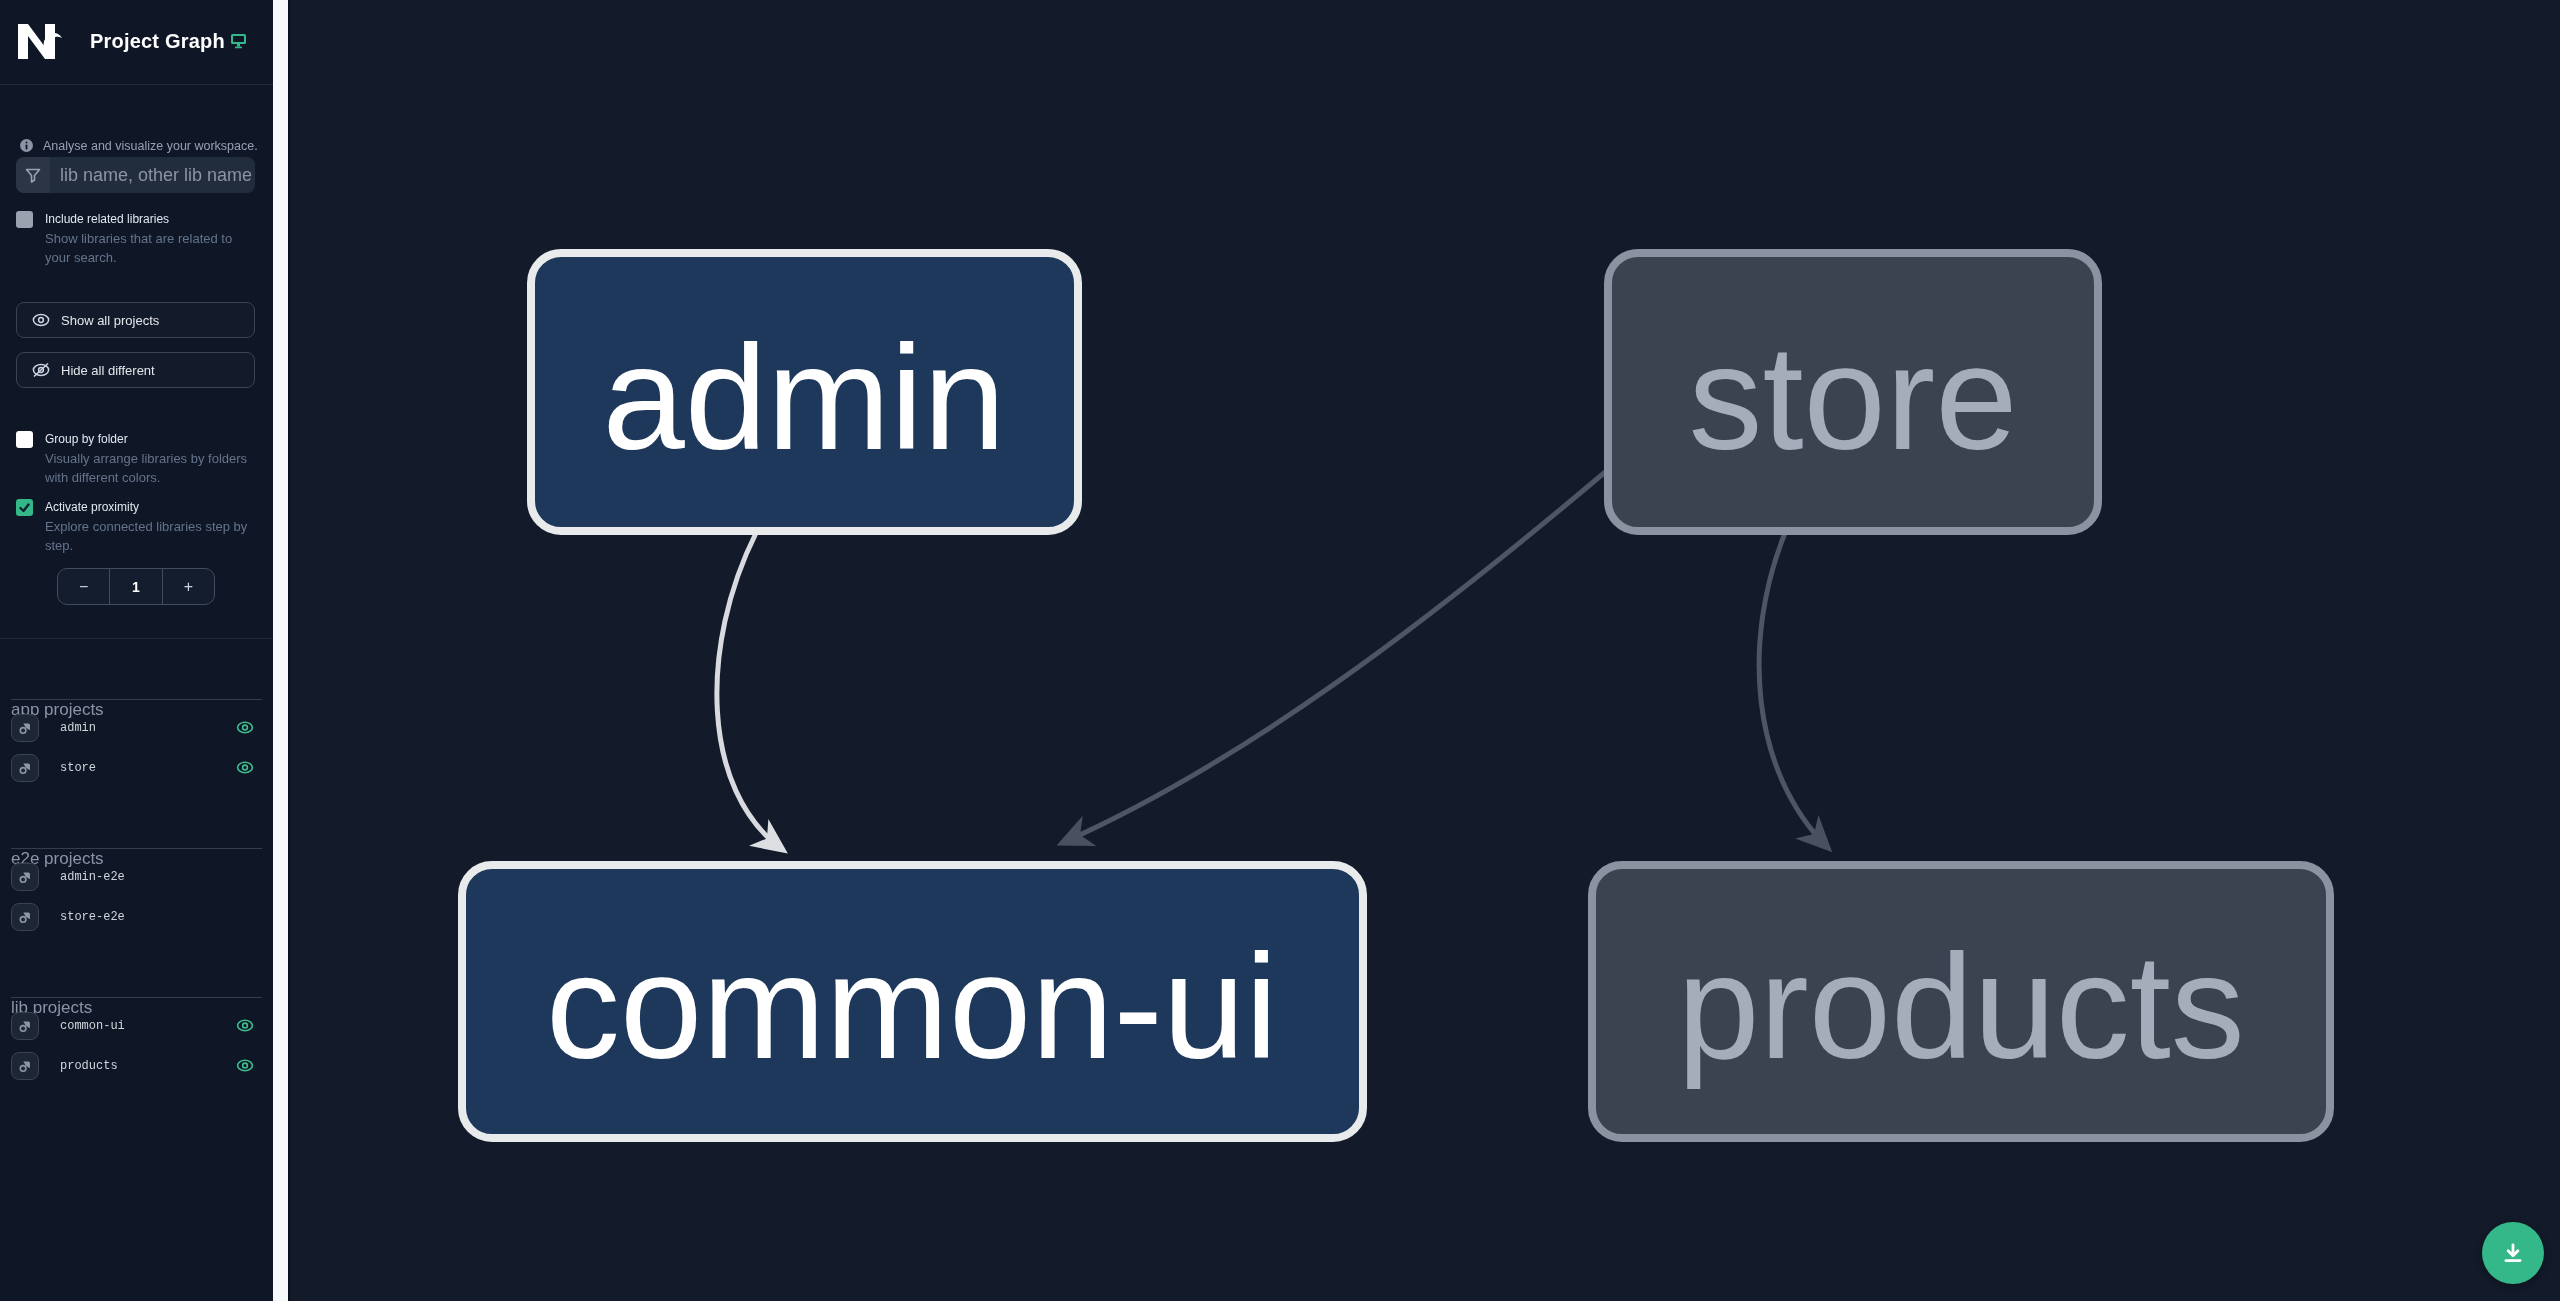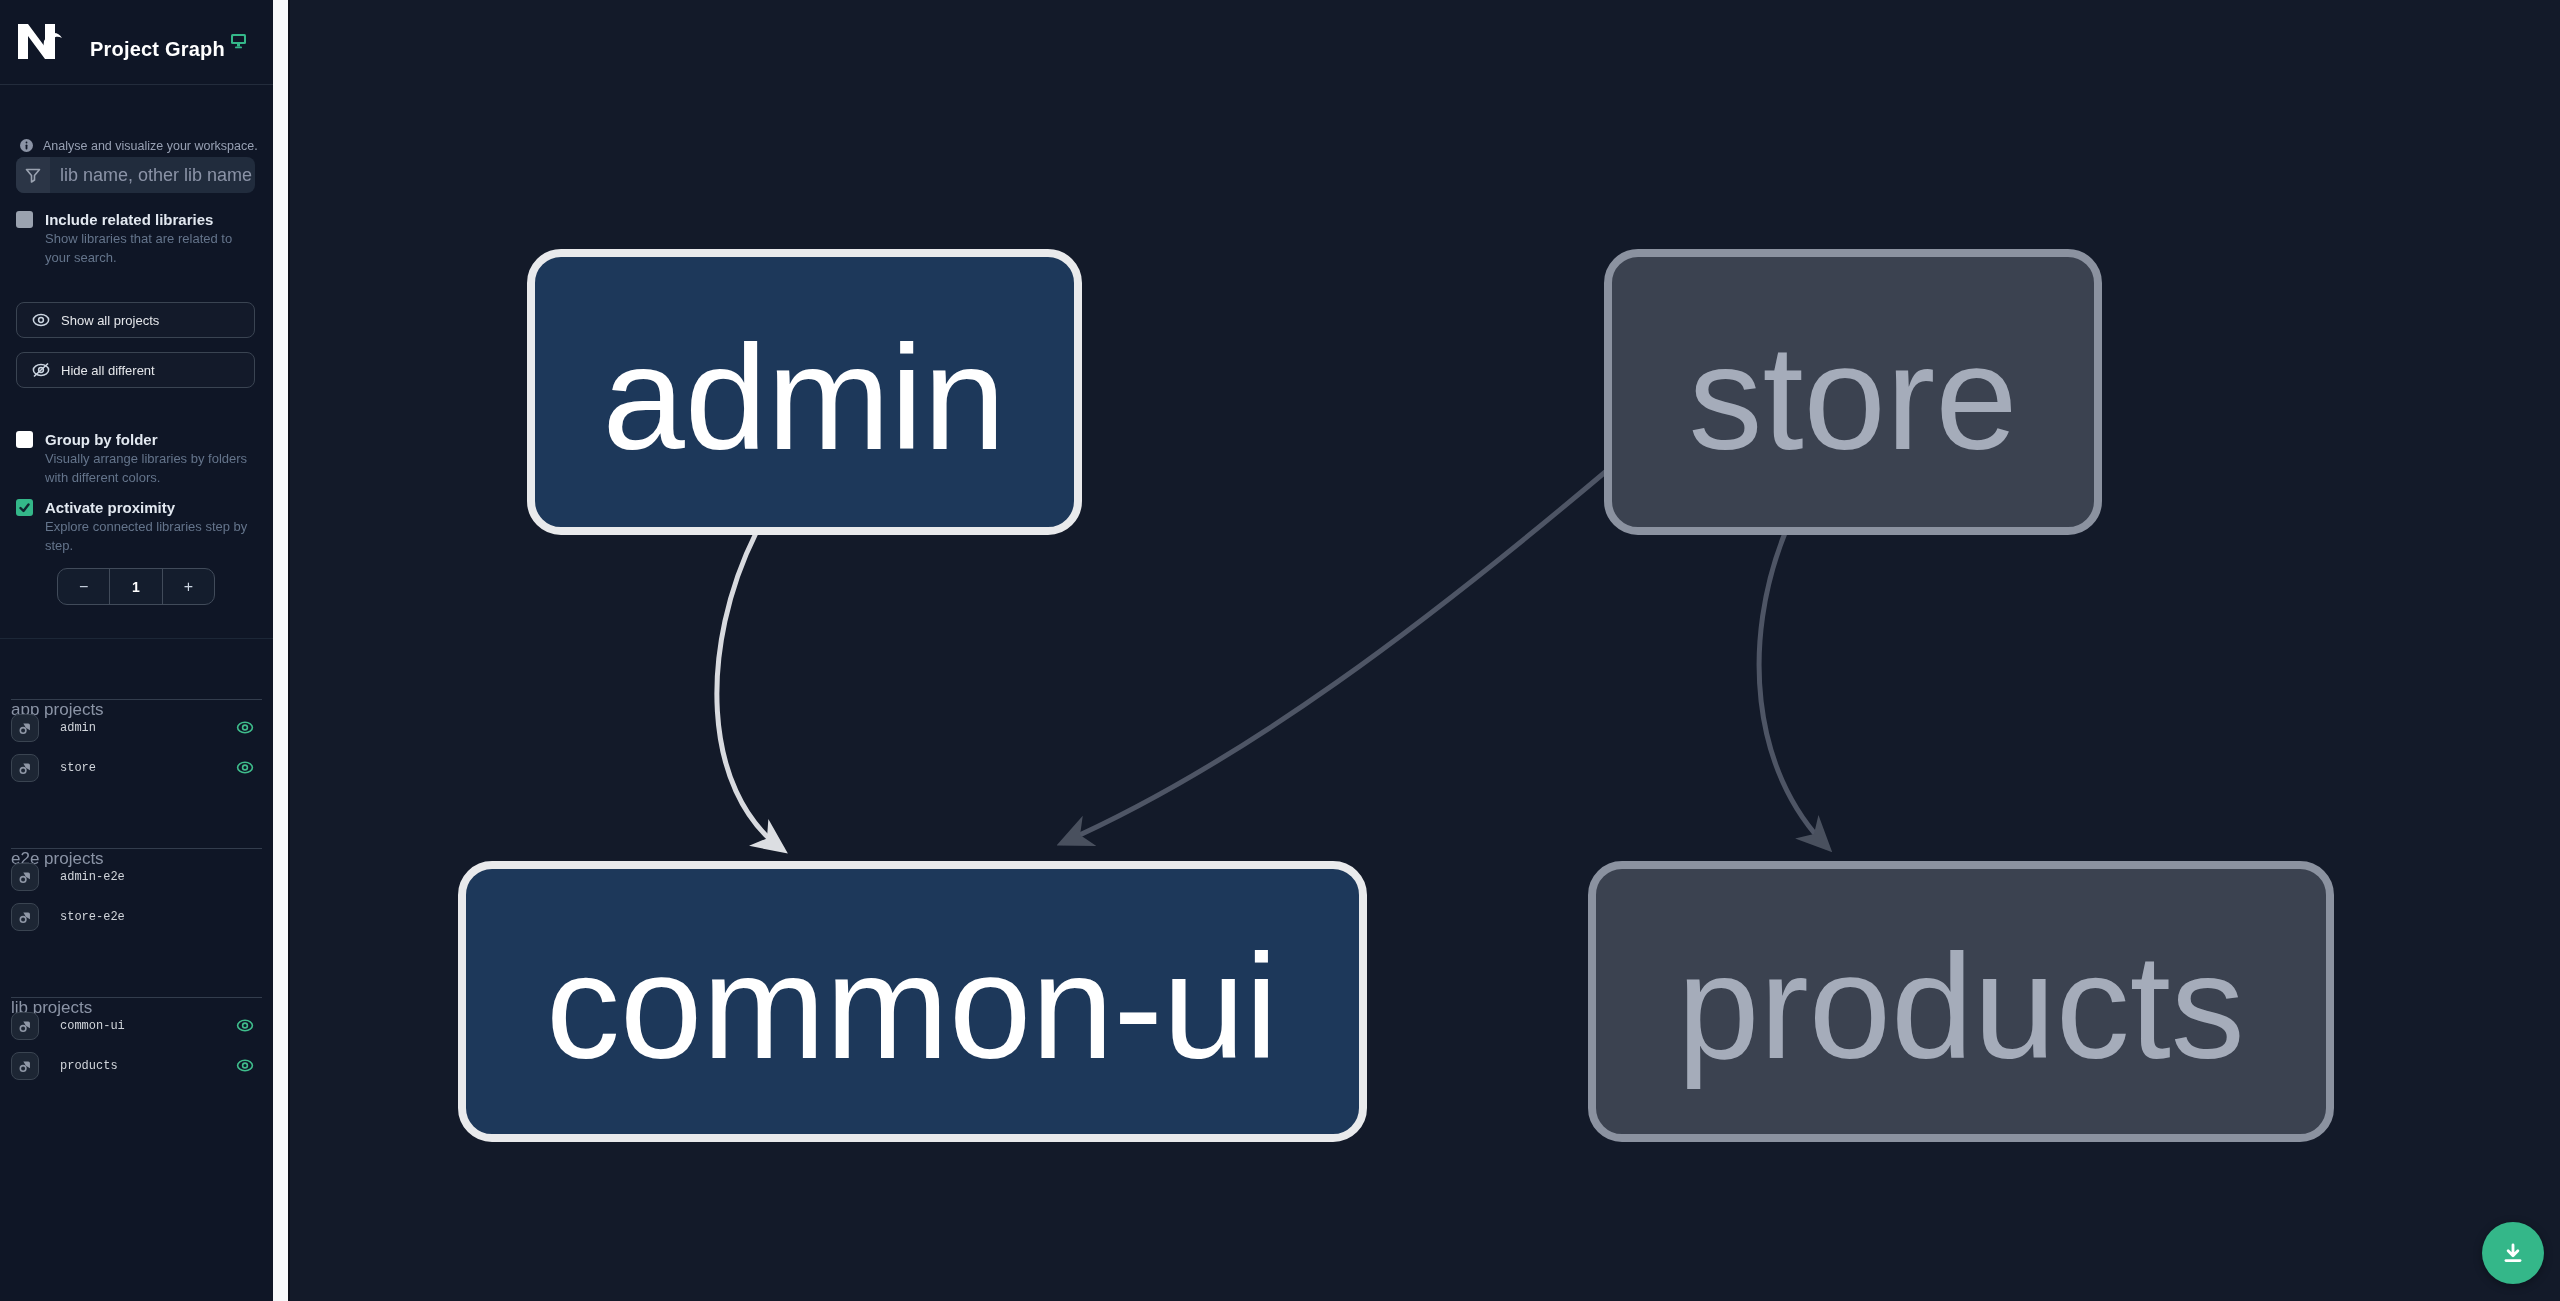--- a/index.html
+++ b/index.html
@@ -1,33 +1,33 @@
 <!DOCTYPE html>
 <html><head>
 <meta charset="utf-8">
 <style>
   html,body{margin:0;padding:0;background:#131a29;width:2560px;height:1301px;overflow:hidden;
     font-family:"Liberation Sans", sans-serif;-webkit-font-smoothing:antialiased;}
   
   #sidebar{position:absolute;left:0;top:0;width:273px;height:1301px;background:#0f1626;color:#e5e7eb;}
   #sb-header{position:absolute;left:0;top:0;width:273px;height:84px;border-bottom:1px solid #232c3c;}
   #nx-logo{position:absolute;left:16px;top:21px;width:48px;height:40px;}
-  #app-title{position:absolute;left:90px;top:30px;font-size:20px;font-weight:700;color:#ffffff;letter-spacing:.2px;margin-top:8px;}
+  #app-title{position:absolute;left:90px;top:30px;font-size:20px;font-weight:700;color:#ffffff;letter-spacing:.2px;}
   #monitor-icon{position:absolute;left:230px;top:32px;width:17px;height:17px;}
   #subtitle-row{position:absolute;left:20px;top:114px;display:flex;align-items:flex-start;gap:10px;margin-top:25px;}
   #subtitle-row .txt{font-size:12.5px;color:#97a0b3;}
   
   #filter-box{position:absolute;left:16px;top:157px;width:239px;height:36px;border-radius:8px;background:#212c3d;display:flex;overflow:hidden;}
   #filter-icon-cell{width:34px;height:36px;background:#2b3546;display:flex;align-items:center;justify-content:center;flex:none;}
   #filter-input{flex:1;background:transparent;border:none;outline:none;color:#cbd5e1;font-size:18px;padding:0 10px;font-family:"Liberation Sans",sans-serif;}
   #filter-input::placeholder{color:#8b93a7;}
   
   .opt{position:absolute;left:16px;width:230px;}
   .opt .box{position:absolute;left:0;top:1px;width:17px;height:17px;border-radius:3px;}
-  .opt .lbl{margin-left:29px;font-size:15px;font-weight:700;color:#e2e8f0;line-height:19px;}
+  .opt .lbl{margin-left:29px;font-size:12px;font-weight:400;color:#e2e8f0;line-height:19px;}
   .opt .desc{margin-left:29px;font-size:13px;color:#64748b;line-height:19px;width:205px;}
   #opt-include{top:210px;}
   #opt-include .box{background:#9aa2af;}
   #opt-group{top:430px;}
   #opt-group .box{background:#ffffff;}
   #opt-prox{top:498px;}
   #opt-prox .box{background:#34b789;display:flex;align-items:center;justify-content:center;}
   
   .sb-btn{position:absolute;left:16px;width:239px;height:36px;border-radius:8px;border:1px solid #3a4452;background:rgba(255,255,255,0.02);
     display:flex;align-items:center;gap:11px;padding:0 0 0 15px;box-sizing:border-box;cursor:pointer;}

